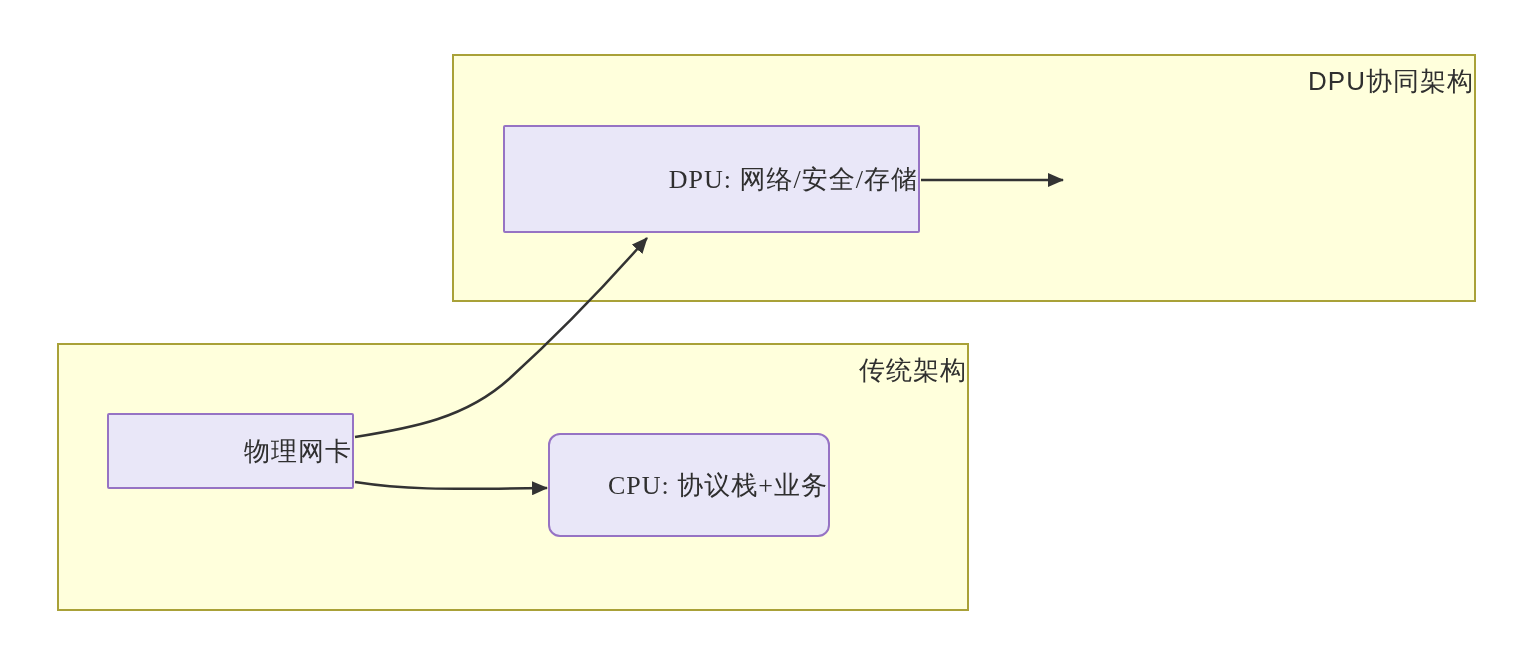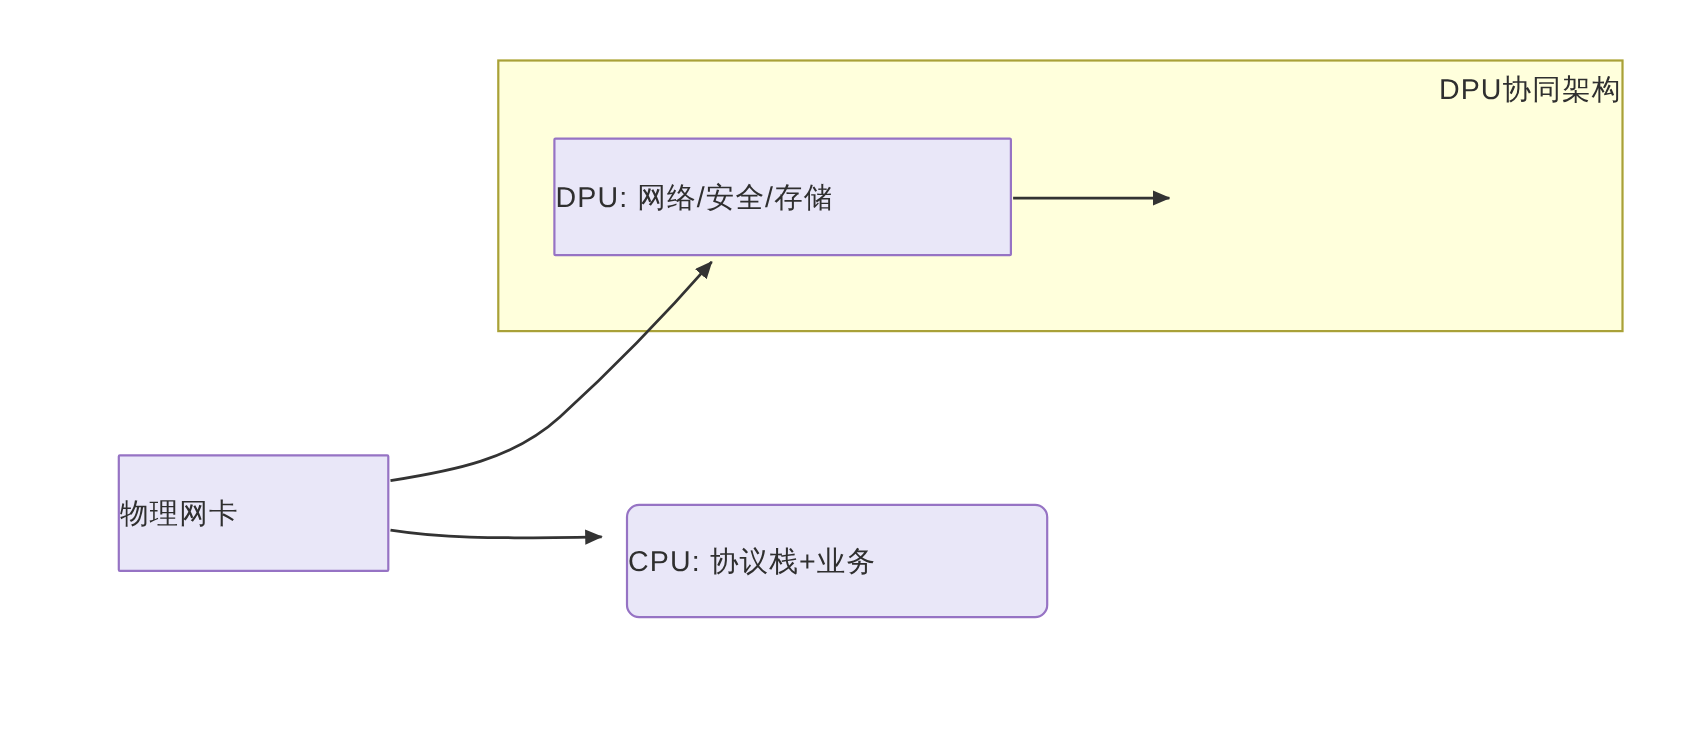--- a/index.html
+++ b/index.html
@@ -34,53 +34,57 @@
     letter-spacing: 1px;
   }
   .node {
     position: absolute;
     background: #E9E7F8;
     border: 2px solid #9673C4;
     border-radius: 2px;
     box-sizing: border-box;
     display: flex;
     align-items: center;
-    justify-content: flex-start;
+    justify-content: flex-end;
     font-size: 26px;
     letter-spacing: 1px;
     color: #2f2f2f;
+    font-family: Liberation Serif, serif;
   }
   .node.rounded {
     border-radius: 12px;
   }
   #group-dpu-arch   { left: 452px; top: 54px;  width: 1024px; height: 248px; }
   #group-trad-arch  { left: 57px;  top: 343px; width: 912px;  height: 268px; }
   #node-dpu         { left: 503px;  top: 125px; width: 417px; height: 108px; }
   #node-cpu-pure    { left: 1068px; top: 125px; width: 357px; height: 108px; }
-  #node-nic         { left: 107px;  top: 413px; width: 247px; height: 107px; }
-  #node-cpu-stack   { left: 569px;  top: 433px; width: 384px; height: 104px; margin-top: 25px; }
+  #node-nic         { left: 107px;  top: 413px; width: 247px; height: 76px; }
+  #node-cpu-stack   { left: 548px;  top: 433px; width: 282px; height: 104px; }
   svg.edges {
     position: absolute;
     left: 0;
     top: 0;
     width: 1530px;
     height: 668px;
     pointer-events: none;
   }
   svg.edges path.edge {
     fill: none;
     stroke: #333333;
     stroke-width: 2.5px;
   }
 </style>
 </head>
 <body>
 
 <div class="canvas">
 
+  <div class="group" id="group-trad-arch">
+    <div class="group-title">传统架构</div>
+  </div>
 
   <div class="group" id="group-dpu-arch">
     <div class="group-title">DPU协同架构</div>
   </div>
 
   <div class="node" id="node-dpu">
     <span>DPU: 网络/安全/存储</span>
   </div>
 
 

